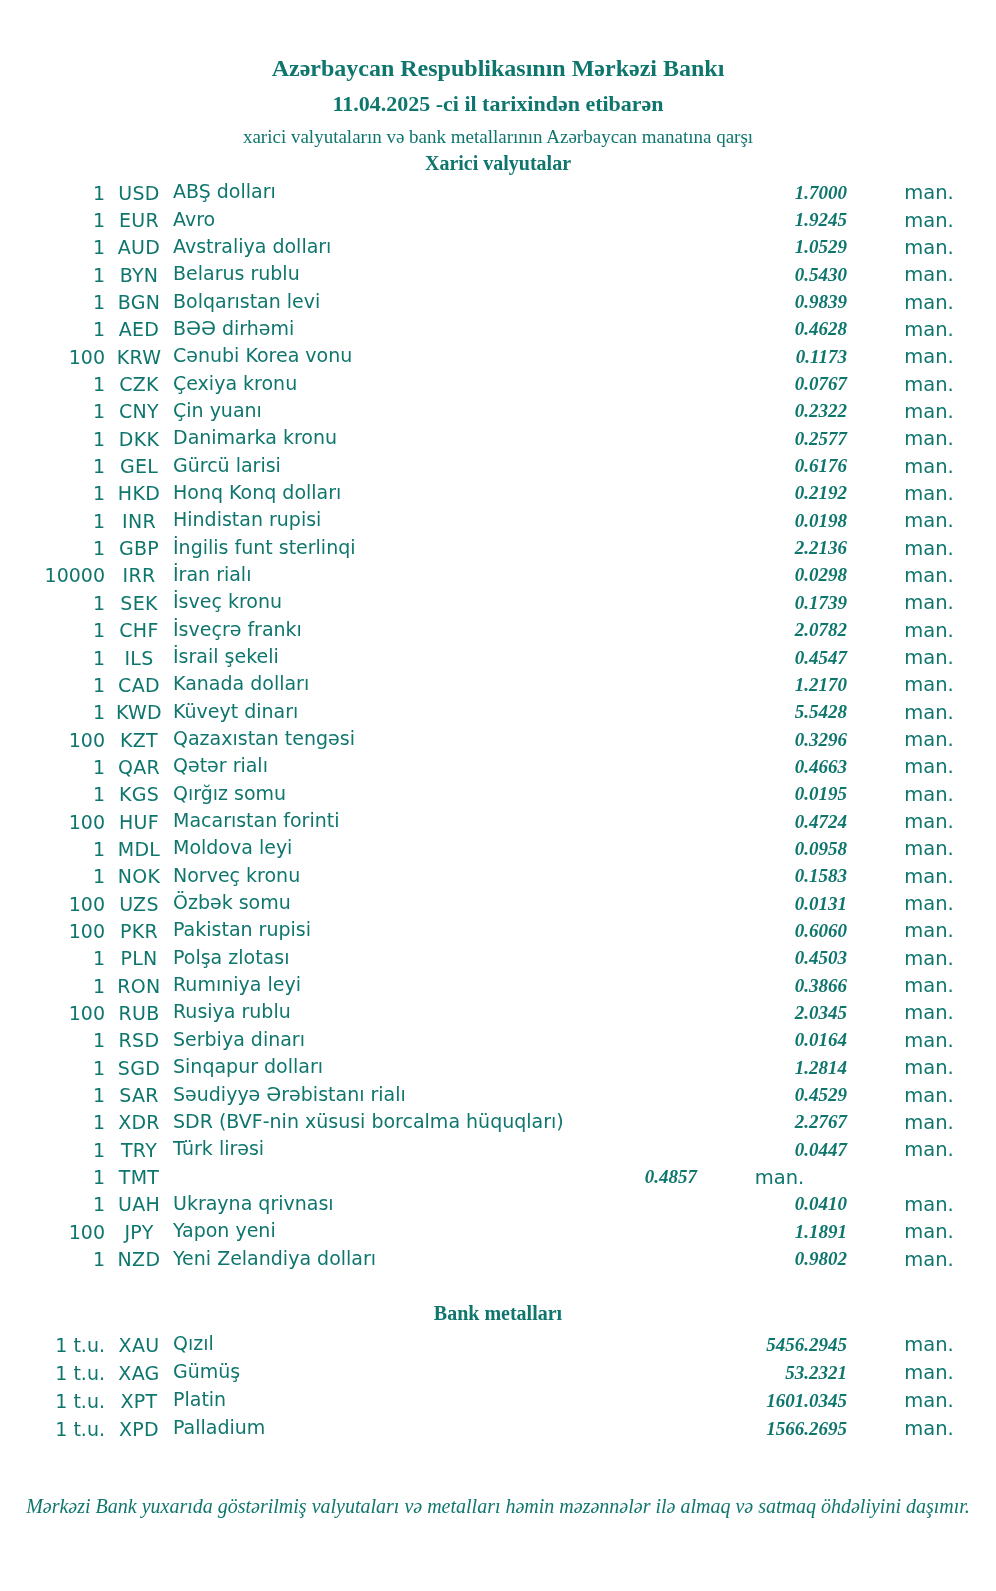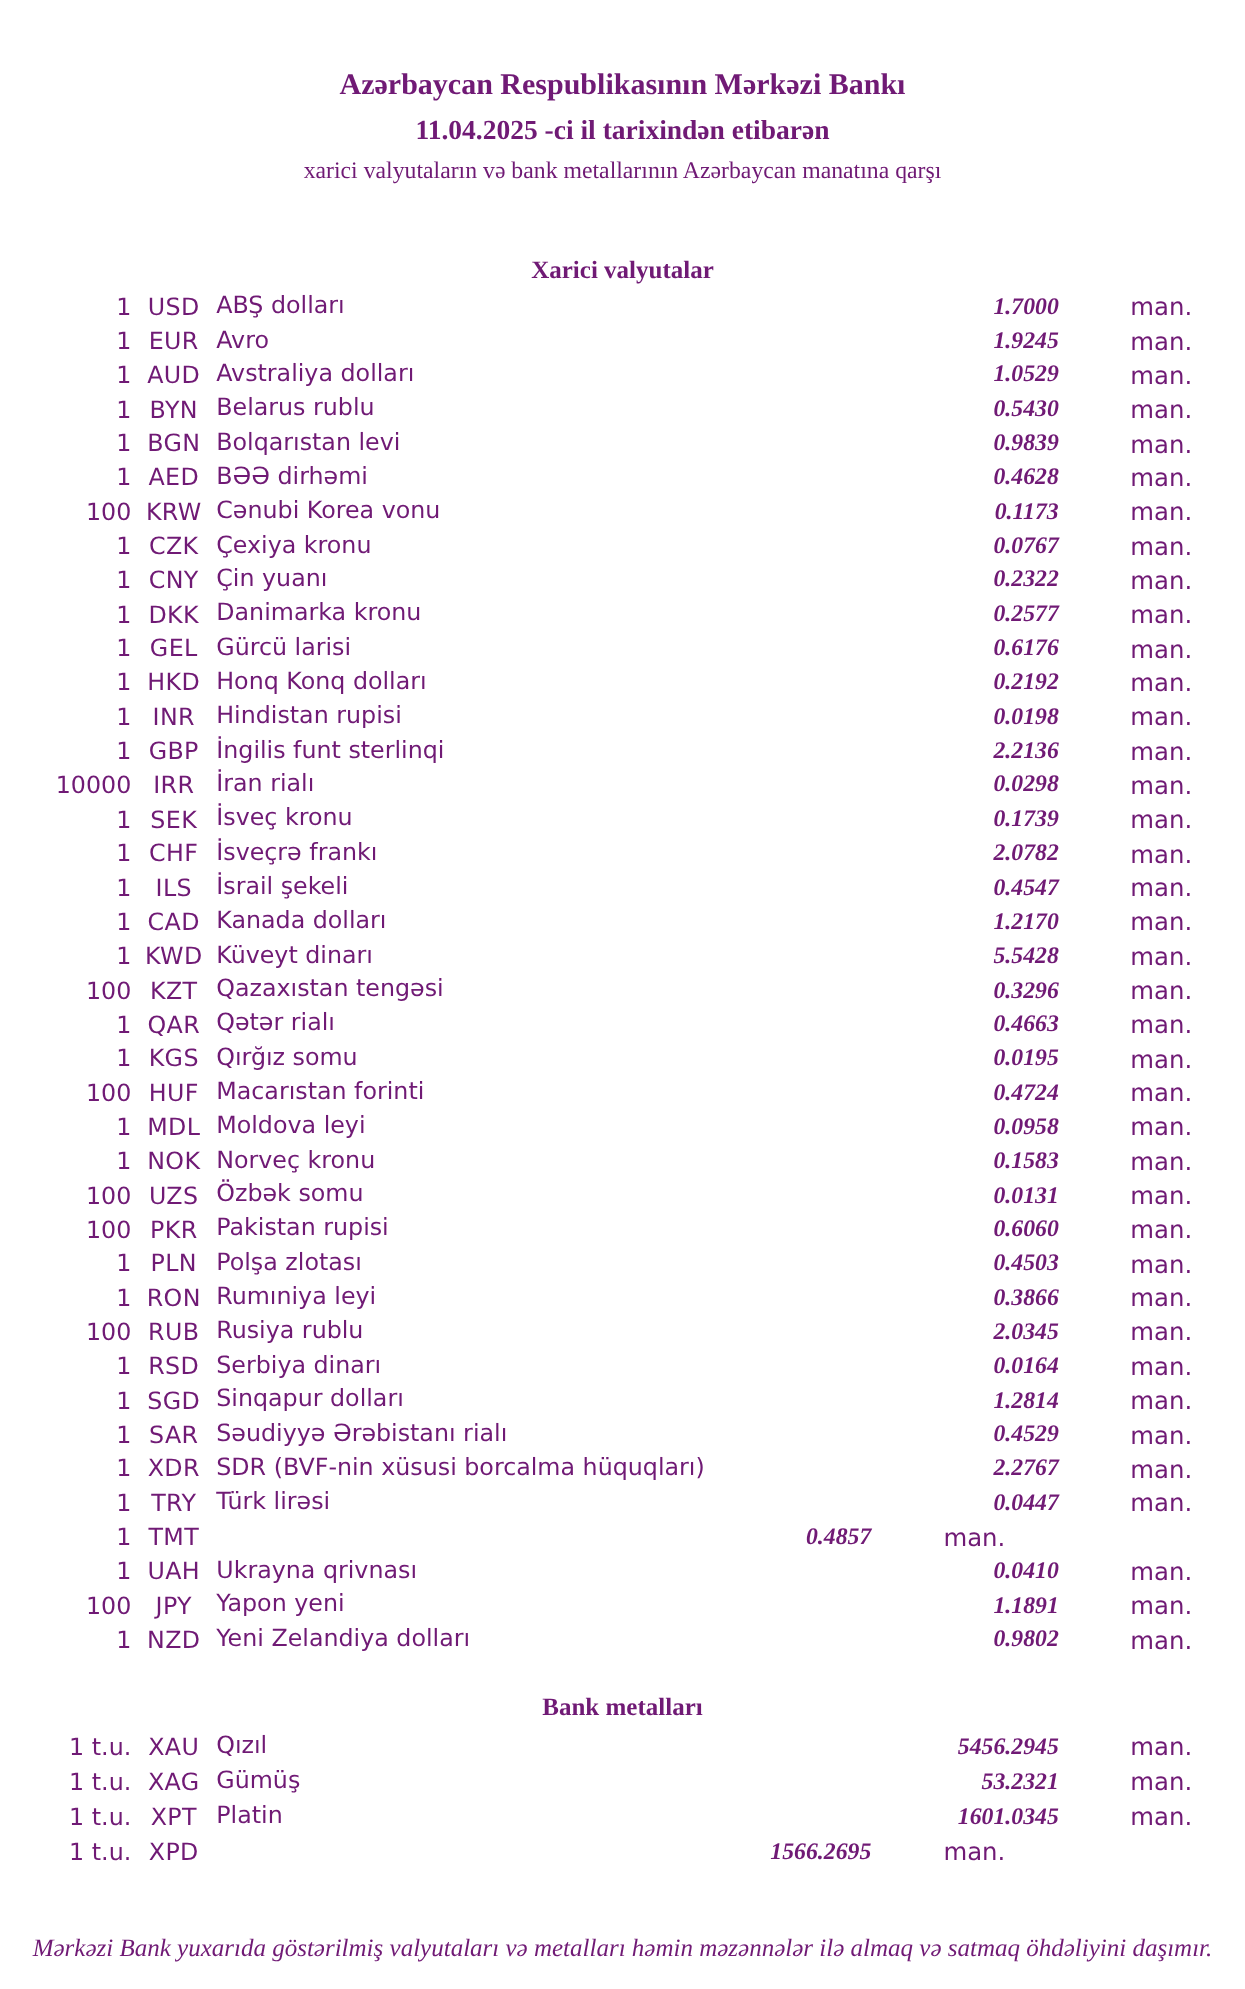--- a/index.html
+++ b/index.html
@@ -2,21 +2,21 @@
 <html><head>
 <meta charset="utf-8">
 <style>
   html, body { margin: 0; padding: 0; background: #ffffff; }
   .page {
     position: relative;
     width: 996px;
     height: 1591px;
     margin: 0 auto;
     background: #ffffff;
-    color: #701a75;
+    color: #0f766e;
     font-family: "DejaVu Sans", sans-serif;
     overflow: hidden;
     box-sizing: border-box;
   }
   .title {
     margin-top: 52px;
     text-align: center;
     font-family: "Liberation Serif", serif;
     font-weight: bold;
     font-size: 24px;
@@ -38,21 +38,21 @@
     font-size: 19px;
     line-height: 26px;
   }
   .section-title {
     text-align: center;
     font-family: "Liberation Serif", serif;
     font-weight: bold;
     font-size: 20px;
     line-height: 26px;
   }
-  .section-title.currencies-title { margin-top: 53px; }
+  .section-title.currencies-title { }
   .section-title.metals-title { margin-top: 27px; }
   .rate-table { width: 100%; }
   .rate-table.currencies { margin-top: 3px; }
   .rate-table.metals { margin-top: 5px; }
   .row {
     display: grid;
     grid-template-columns: 105px 68px 1fr 150px 149px;
     align-items: center;
   }
   .currencies .row { height: 27.35px; }
@@ -404,19 +404,20 @@
       <div class="row">
         <span class="cell cell-qty">1 t.u.</span>
         <span class="cell cell-code">XPT</span>
         <span class="cell cell-name">Platin</span>
         <span class="cell cell-rate">1601.0345</span>
         <span class="cell cell-unit">man.</span>
       </div>
       <div class="row">
         <span class="cell cell-qty">1 t.u.</span>
         <span class="cell cell-code">XPD</span>
+        <span class="cell cell-name">Palladium</span>
         <span class="cell cell-rate">1566.2695</span>
         <span class="cell cell-unit">man.</span>
       </div>
     </div>
 
   <div class="footer-note">Mərkəzi Bank yuxarıda göstərilmiş valyutaları və metalları həmin məzənnələr ilə almaq və satmaq öhdəliyini daşımır.</div>
 </div>
 
 </body></html>

